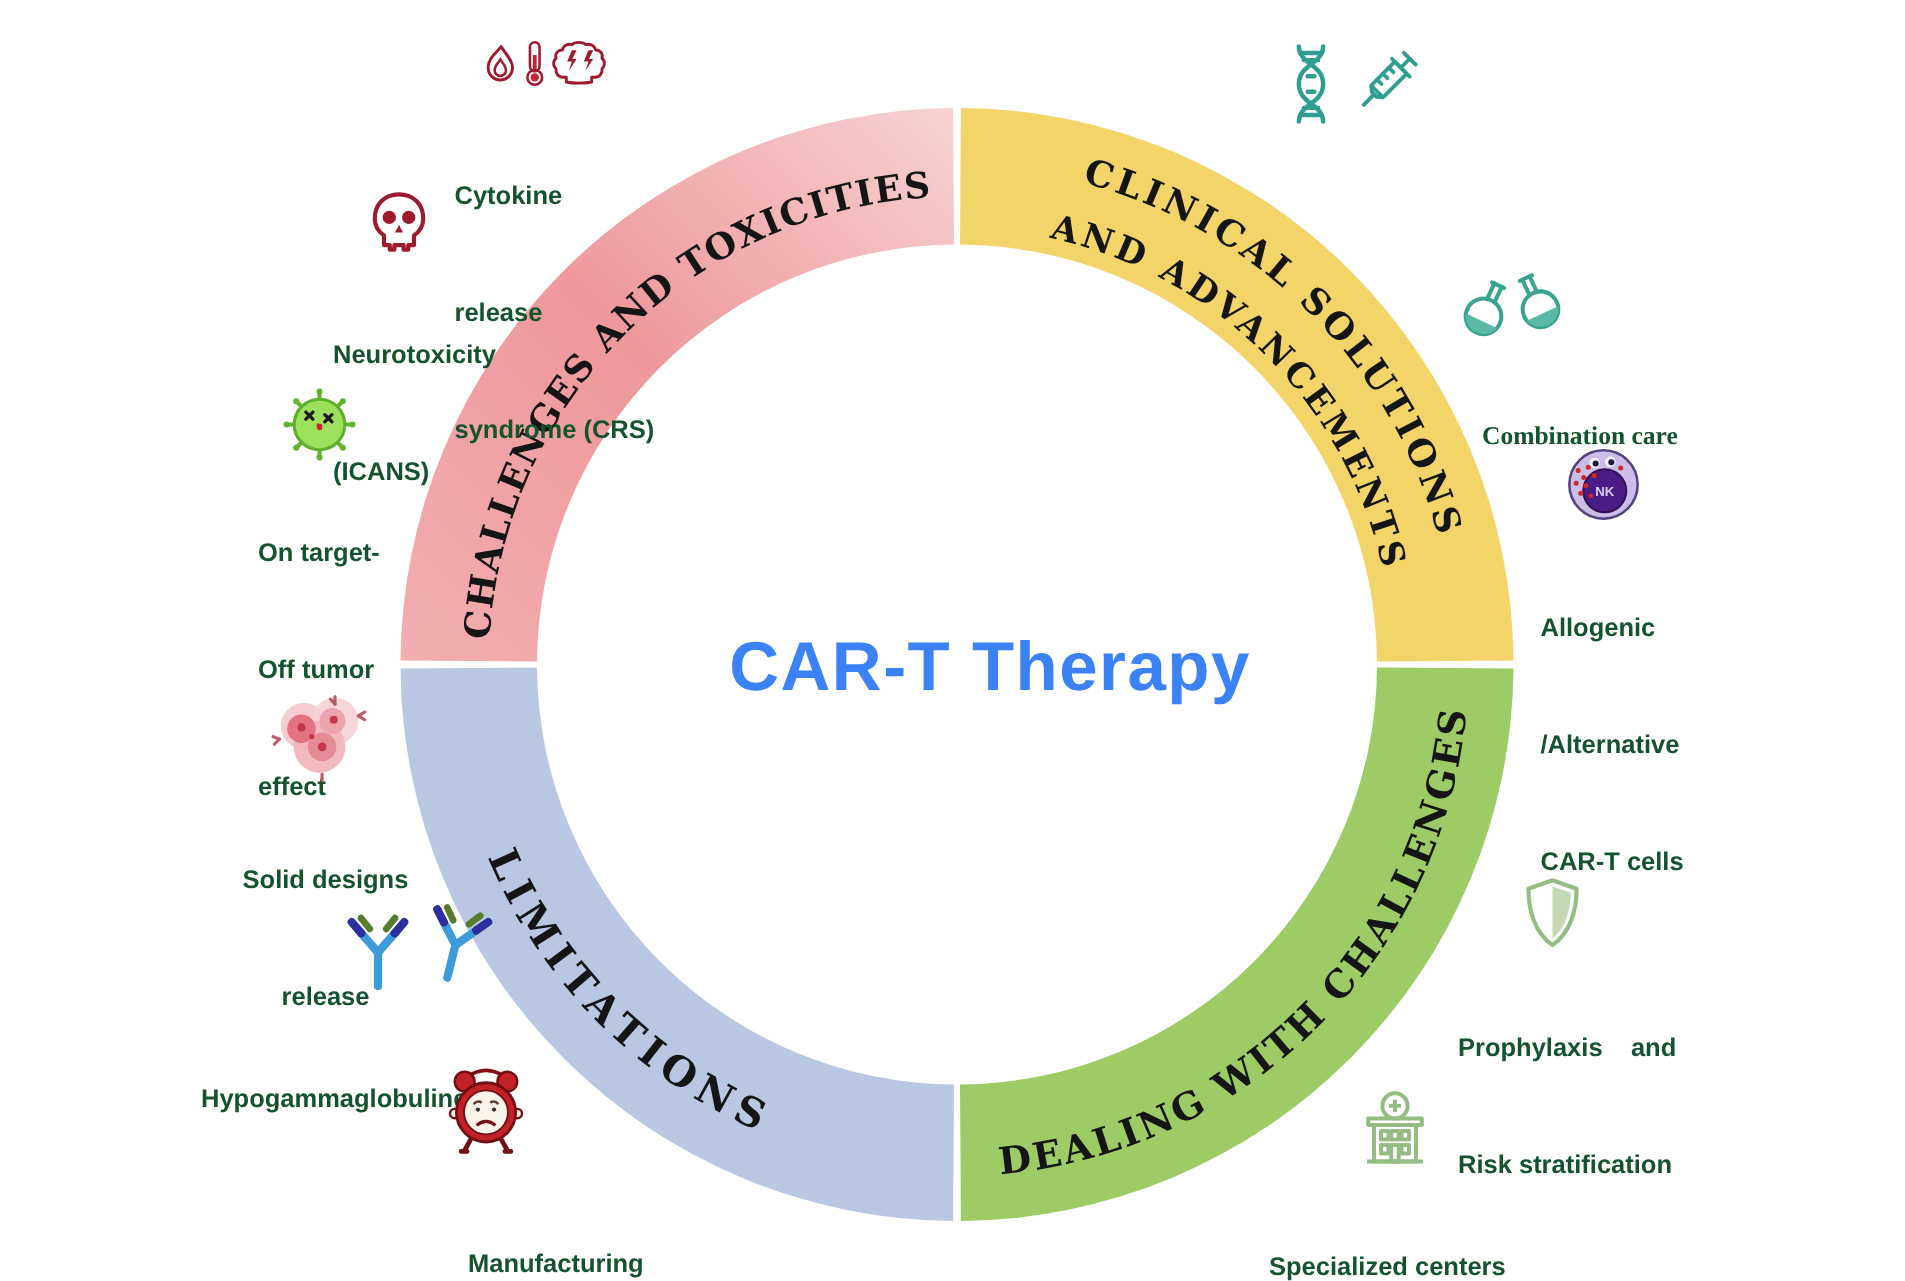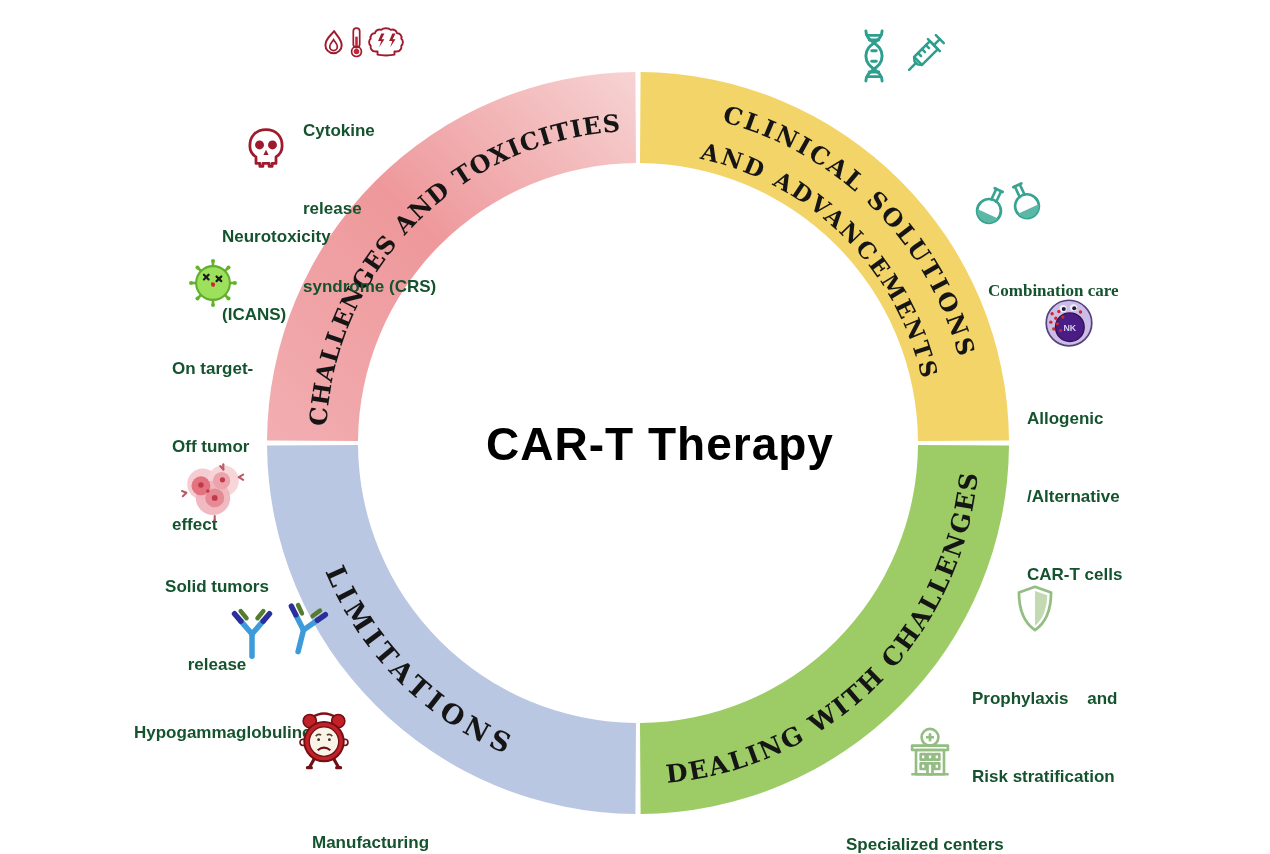--- a/index.html
+++ b/index.html
@@ -6,21 +6,21 @@
   #canvas{position:relative;width:1270px;height:854px;background:#ffffff;overflow:hidden;
           font-family:"Liberation Sans",sans-serif;}
   #ring-svg{position:absolute;left:0;top:0;}
   .arcfont{font-family:"DejaVu Serif",serif;font-weight:bold;fill:#151515;}
   text.arc-pink{font-size:24px;letter-spacing:1px;}
   text.arc-yellow1{font-size:24px;letter-spacing:2.5px;}
   text.arc-yellow2{font-size:23px;letter-spacing:2.5px;}
   text.arc-blue{font-size:27px;letter-spacing:5px;}
   text.arc-green{font-size:25px;letter-spacing:2px;}
   .title{position:absolute;left:400px;top:417px;width:520px;text-align:center;
-         font-weight:700;font-size:46px;letter-spacing:1px;color:#000000;}
+         font-weight:700;font-size:46px;letter-spacing:1px;color:#3b82f6;}
   .lbl{position:absolute;font-weight:700;font-size:17px;line-height:26px;color:#14532d;white-space:pre;}
   .lbl.center{text-align:center;}
   .icon{position:absolute;display:flex;align-items:flex-end;gap:3px;}
   .rot14{transform:rotate(14deg);display:inline-block;}
 </style>
 </head>
 <body>
 
 <div id="canvas">
 
@@ -153,21 +153,21 @@
           <line x1="24.2" y1="3.5" x2="26" y2="5.5"></line>
         <line x1="35" y1="10" x2="37.5" y2="8.5"></line>
           <line x1="35" y1="10" x2="37.5" y2="11.5"></line>
         <line x1="4.5" y1="19" x2="2" y2="18"></line>
           <line x1="4.5" y1="19" x2="2.5" y2="21"></line>
         <line x1="21" y1="32.5" x2="21" y2="35"></line>
       </g>
     </svg>
   </div>
   <div class="lbl center" style="left:152px;top:522px;width:130px;">
-    <div>Solid tumors</div>
+    <div>Solid designs</div>
     <div>release</div>
   </div>
 
   <div class="icon" style="left:228px;top:602px;">
     <svg viewBox="0 0 28 32" width="48" height="56">
       <g stroke-linecap="round">
         <line x1="14" y1="16" x2="14" y2="29" stroke="#3d9bd9" stroke-width="3.2"></line>
         <line x1="14" y1="16" x2="7.5" y2="8.5" stroke="#3d9bd9" stroke-width="3.2"></line>
         <line x1="7.5" y1="8.5" x2="3.8" y2="4.2" stroke="#2b2f9e" stroke-width="3.2"></line>
         <line x1="10.8" y1="6.8" x2="7.4" y2="2.6" stroke="#567d2e" stroke-width="2.6"></line>

